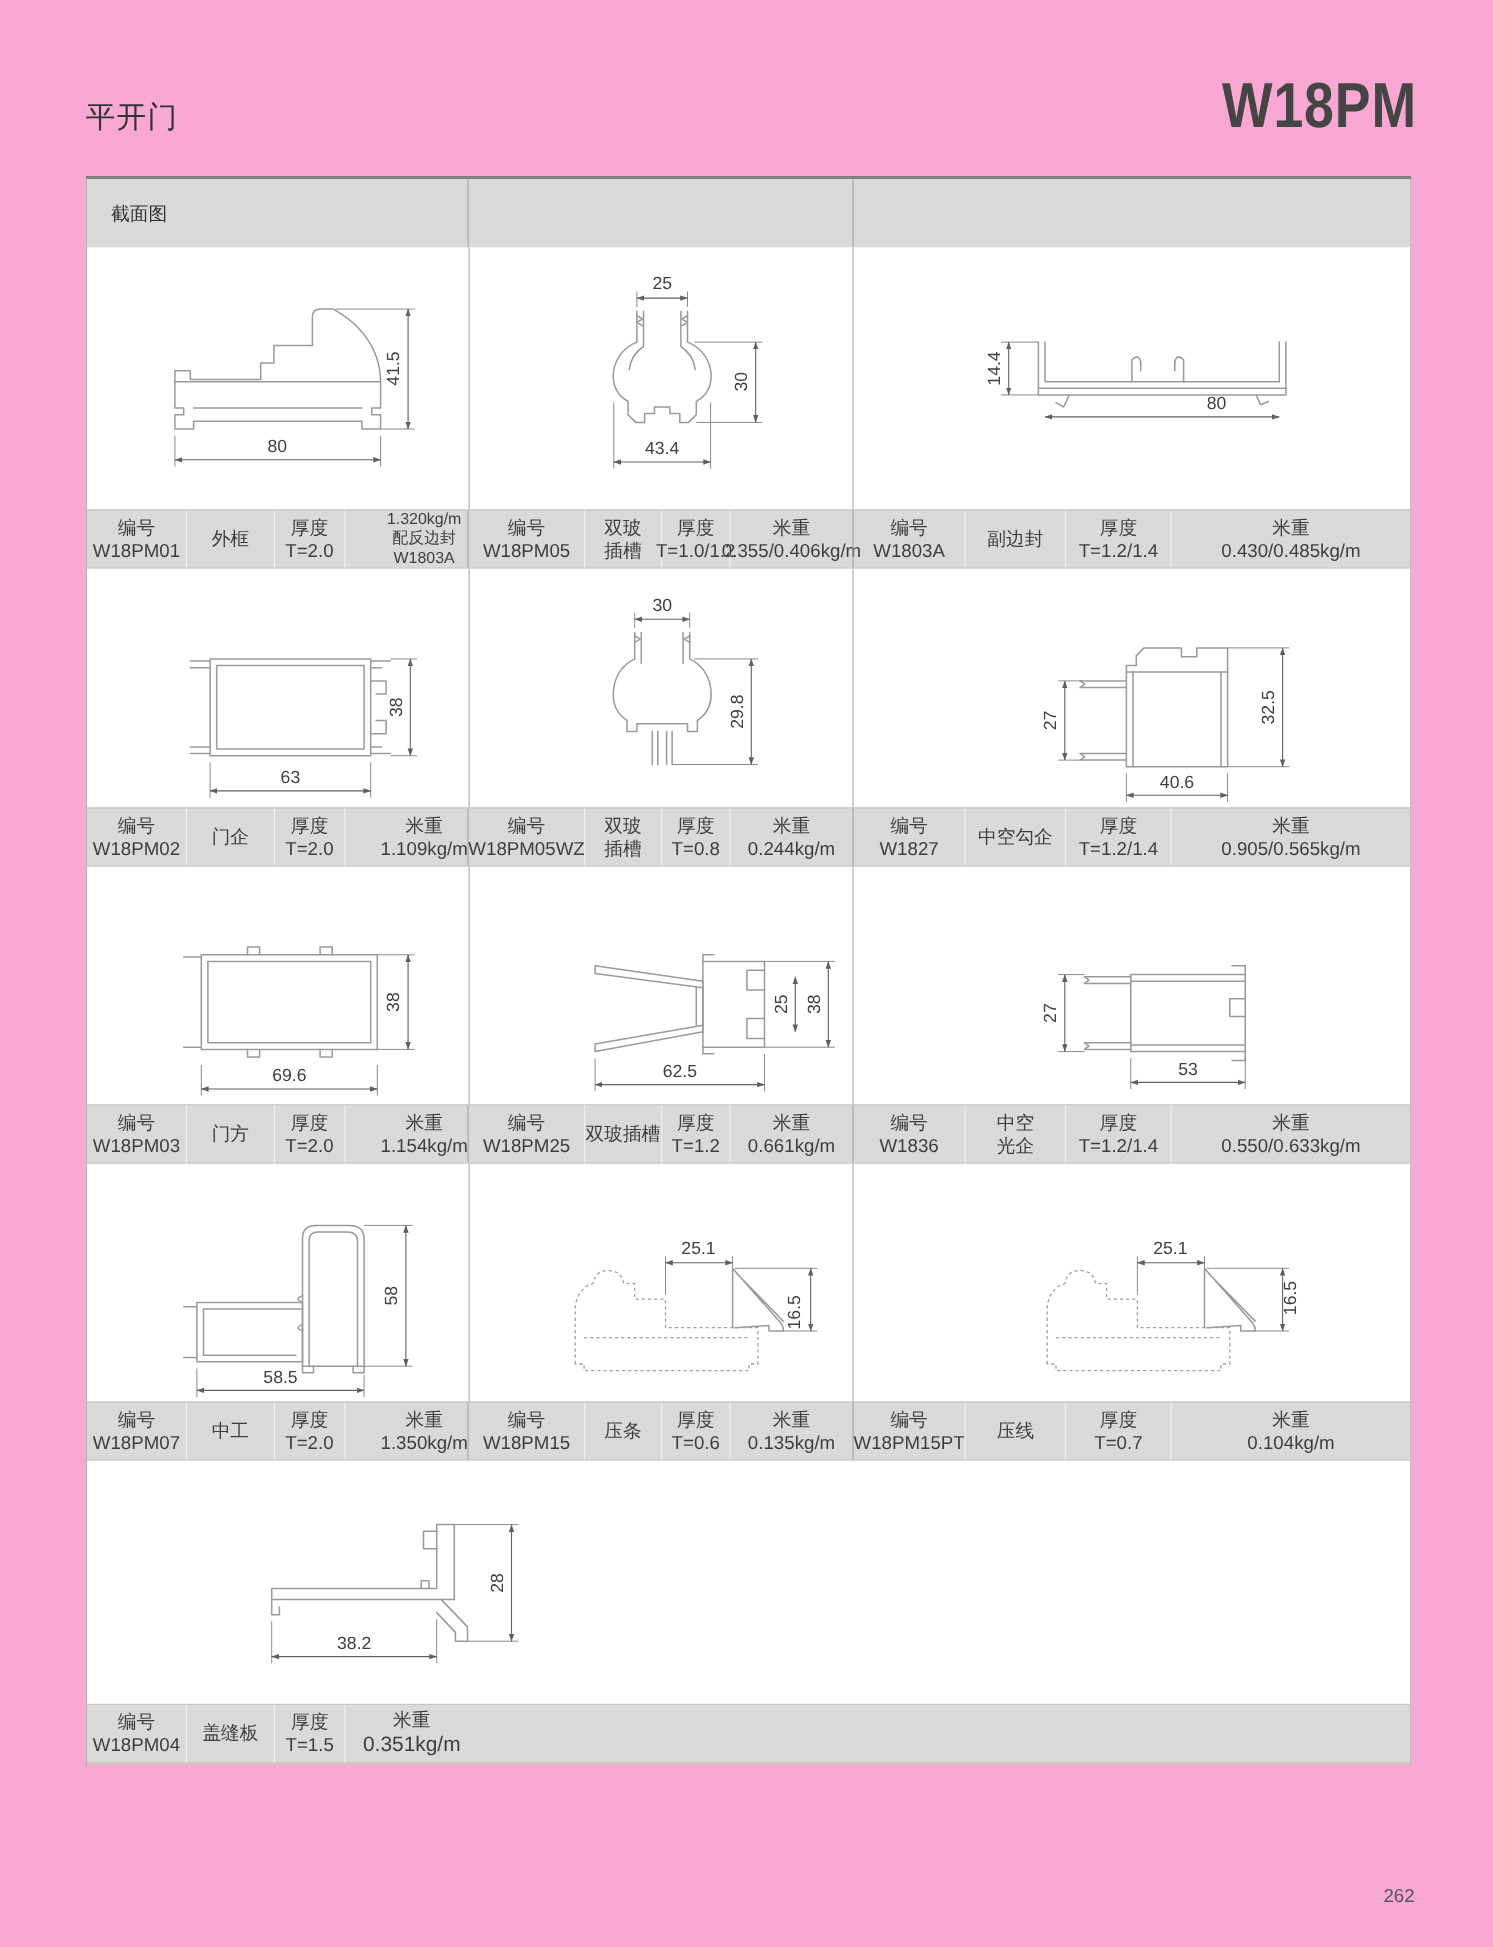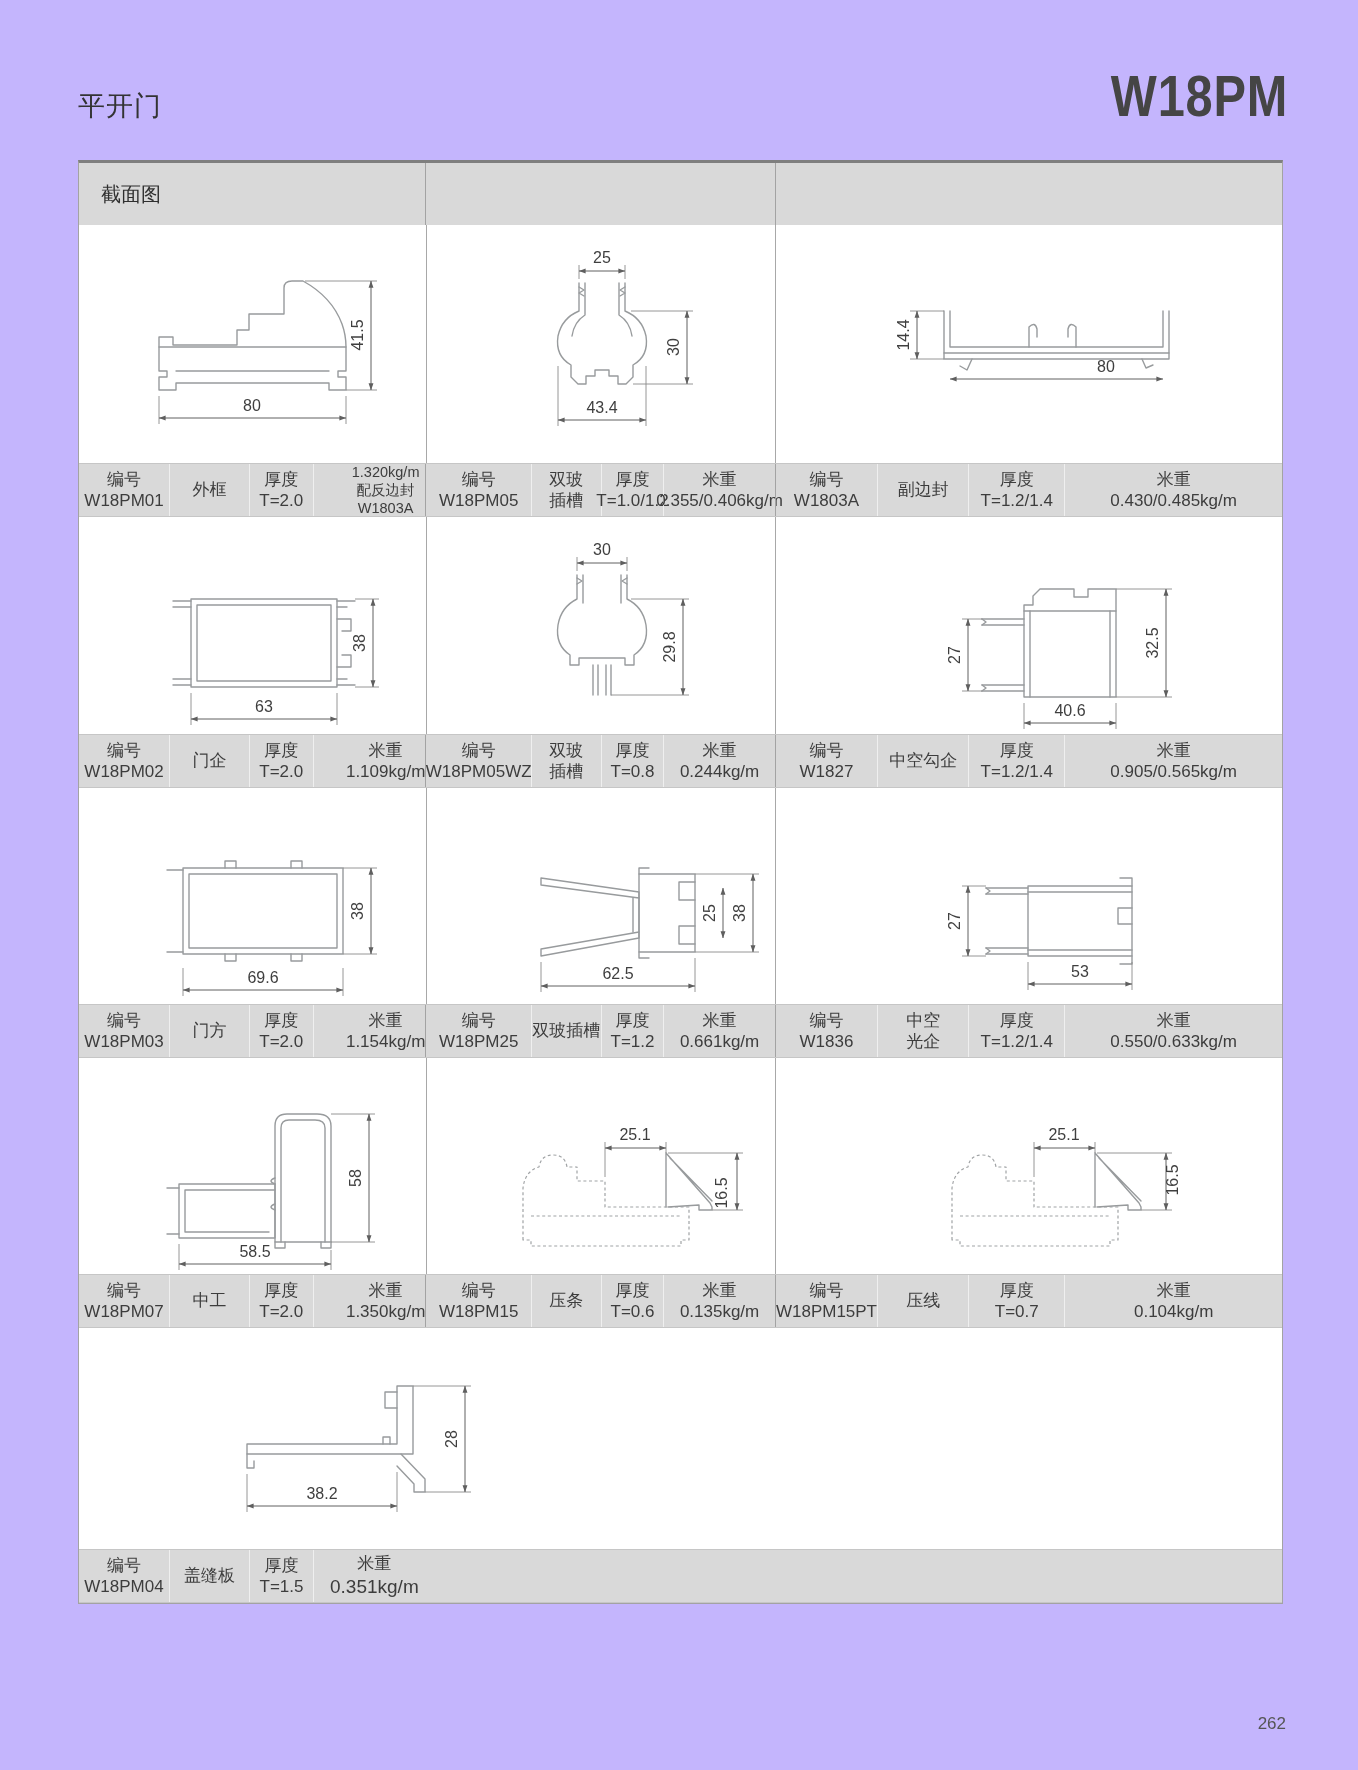--- a/index.html
+++ b/index.html
@@ -1,35 +1,35 @@
 <!DOCTYPE html>
 <html><head>
 <meta charset="utf-8">
 <style>
   * { margin:0; padding:0; box-sizing:border-box; }
   html,body { background:#ffffff; }
-  .sheet { position:relative; width:1358px; height:1770px; background:#c4b5fd;
+  .sheet { position:relative; width:1358px; height:1770px; background:#f9a8d4;
            font-family:"Liberation Sans", sans-serif; color:#3a3a3a; overflow:hidden; }
   .cat-title { position:absolute; left:78px; top:88px; font-size:27px; color:#333; letter-spacing:1px; }
   .model-code { position:absolute; right:70px; top:62px; font-size:58px; font-weight:700; color:#454545;
                 transform:scaleX(.84); transform-origin:right center; letter-spacing:1px; }
   .ptable { position:absolute; left:78px; top:160px; width:1205px;
             border:1px solid #a3a3a3; border-top:3px solid #7f7f7f; background:#fff; }
   .row-head { height:62px; background:#d9d9d9; display:flex; }
   .row-head .hc { display:flex; align-items:center; }
-  .row-head .hc1 { width:347px; padding-left:22px; font-size:20px; color:#2f2f2f; }
+  .row-head .hc1 { width:347px; padding-left:22px; font-size:17px; color:#2f2f2f; }
   .row-head .hc2 { width:350px; border-left:1px solid #a3a3a3; }
   .row-head .hc3 { width:508px; border-left:1px solid #a3a3a3; }
   .row-draw { display:flex; background:#fff; }
   .row-draw .dcell { position:relative; }
   .row-draw .dcell + .dcell { border-left:1px solid #a8a8a8; }
   .dc1 { width:347px; } .dc2 { width:350px; } .dc3 { width:508px; }
   .dc-full { width:1203px; }
   .row-data { display:flex; background:#d9d9d9; height:54px; border-top:1px solid #c6c6c6; border-bottom:1px solid #c6c6c6; }
-  .row-data .g { display:flex; height:100%;justify-content:center; }
+  .row-data .g { display:flex; height:100%; }
   .row-data .g + .g { border-left:1px solid #a3a3a3; }
   .g1 { width:347px; } .g2 { width:350px; } .g3 { width:508px; } .g-full { width:1203px; }
   .c { display:flex; flex-direction:column; justify-content:center; align-items:center;
        font-size:17px; color:#3d3d3d; line-height:1.26; text-align:center; }
   .c + .c { border-left:1px solid #efefef; }
   .c span { display:block; }
   .g1 .c-code { width:26%; } .g1 .c-name { width:23%; } .g1 .c-th { width:18.5%; } .g1 .c-wt { width:32.5%;padding-left:32px; }
   .g2 .c-code { width:30%; } .g2 .c-name { width:20%; } .g2 .c-th { width:18%; } .g2 .c-wt { width:32%; }
   .g3 .c-code { width:20%; } .g3 .c-name { width:18%; } .g3 .c-th { width:19%; } .g3 .c-wt { width:43%; }
   .g-full .c-code { width:90px; } .g-full .c-name { width:80px; } .g-full .c-th { width:64px; }

